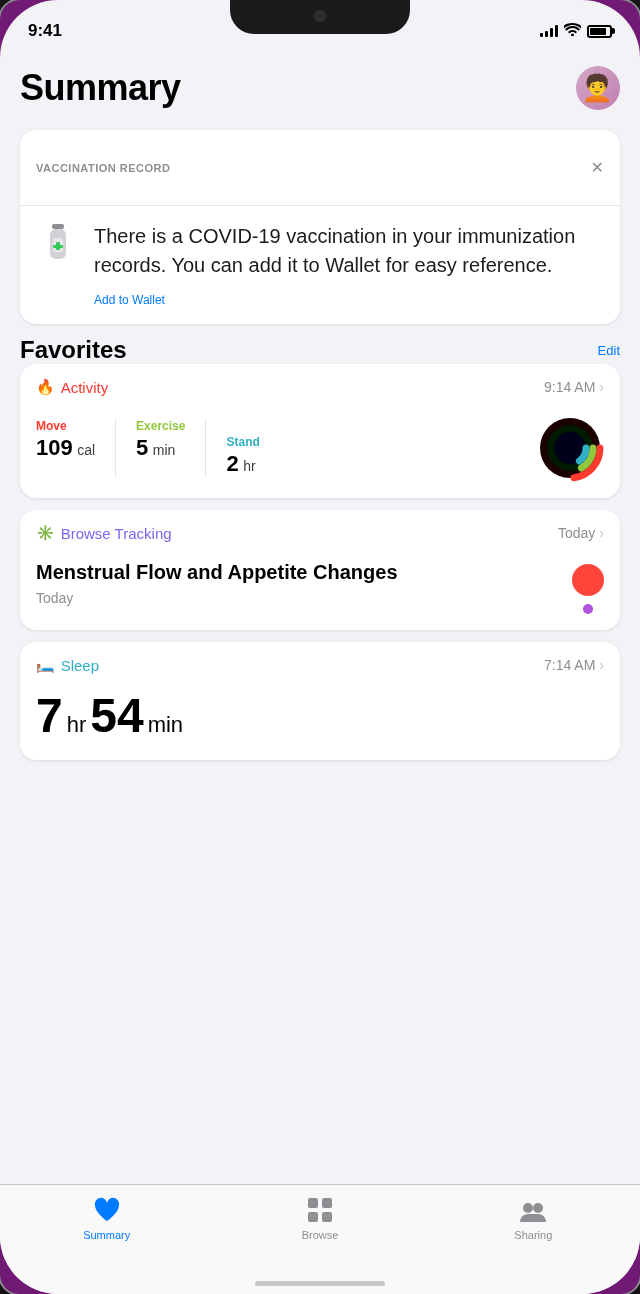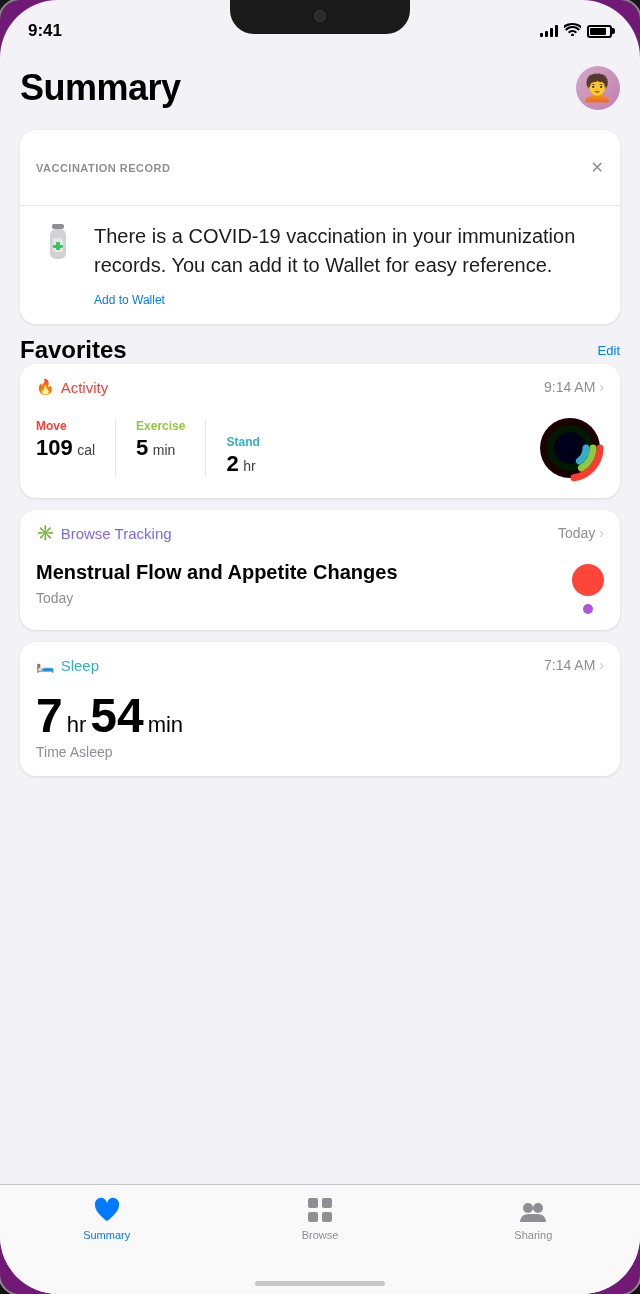--- a/index.html
+++ b/index.html
@@ -648,21 +648,20 @@
             <span class="chevron">›</span>
           </div>
         </div>
         <div class="sleep-body">
           <div class="sleep-duration">
             <span class="sleep-hours">7</span>
             <span class="sleep-unit">hr</span>
             <span class="sleep-mins">54</span>
             <span class="sleep-unit">min</span>
           </div>
-          <div class="sleep-label">Time Asleep</div>
         </div>
       </div>
 
     </div>
 
     <div class="tab-bar">
       <div class="tab-item">
         <div class="tab-icon">
           <svg width="28" height="26" viewBox="0 0 28 26" fill="#007aff">
             <path d="M14 24S2 16 2 8a6 6 0 0 1 12-2.12A6 6 0 0 1 26 8c0 8-12 16-12 16z"></path>

